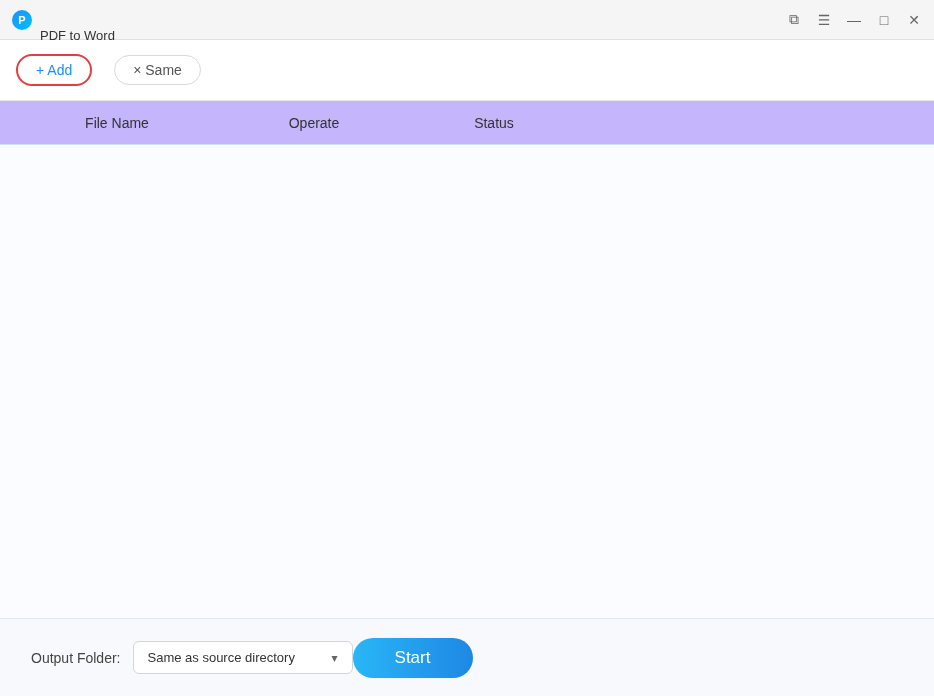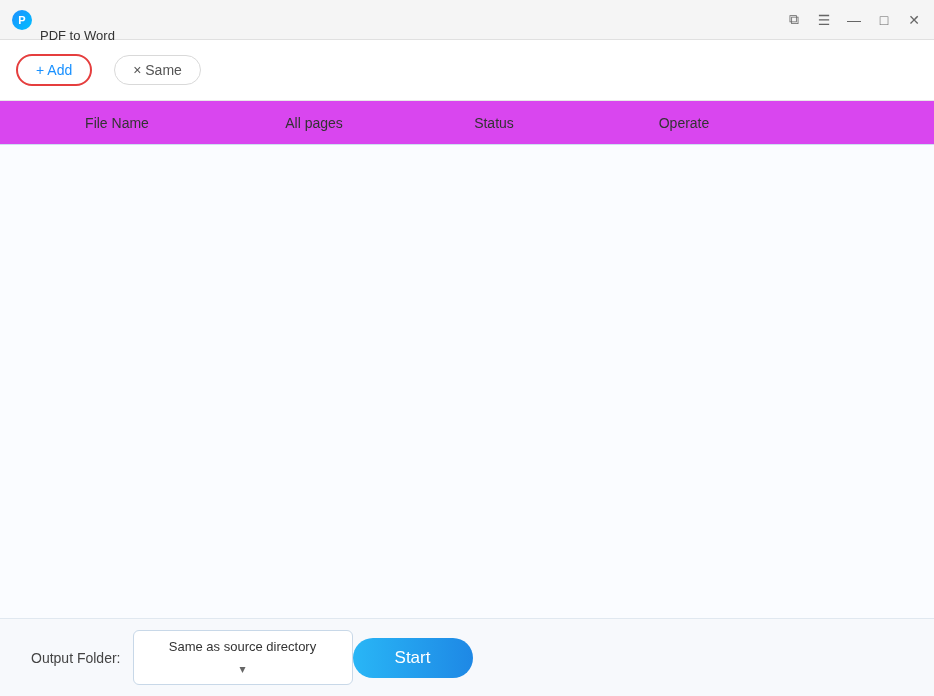--- a/index.html
+++ b/index.html
@@ -114,21 +114,21 @@
     .table-container {
       flex: 1;
       overflow: hidden;
       display: flex;
       flex-direction: column;
     }
 
     .table-header {
       display: grid;
       grid-template-columns: 1fr 160px 200px 180px 160px;
-      background: #d946ef;
+      background: #c4b5fd;
       border-bottom: 1px solid #cde0f0;
       min-height: 44px;
       align-items: center;
     }
 
     .table-header-cell {
       padding: 10px 16px;
       font-size: 14px;
       font-weight: 500;
       color: #333;
@@ -171,21 +171,20 @@
       display: flex;
       align-items: center;
       padding: 8px 14px;
       border: 1px solid #c8d8e8;
       border-radius: 6px;
       background: white;
       cursor: pointer;
       gap: 8px;
       min-width: 220px;
       justify-content: space-between;
-      flex-direction: column;
     }
 
     .folder-select-text {
       font-size: 13px;
       color: #333;
     }
 
     .chevron-down {
       color: #666;
       font-size: 12px;
@@ -222,23 +221,22 @@
 </div>
 
 <div class="toolbar">
   <button class="btn-add">+ Add</button>
   <button class="btn-clear">× Same</button>
 </div>
 
 <div class="table-container">
   <div class="table-header">
     <div class="table-header-cell">File Name</div>
-    <div class="table-header-cell">All pages</div>
+    <div class="table-header-cell">Operate</div>
     <div class="table-header-cell">Status</div>
-    <div class="table-header-cell">Operate</div>
   </div>
   <div class="table-body">
     
   </div>
 </div>
 
 <div class="bottom-bar">
   <div class="output-folder-section">
     <span class="output-label">Output Folder:</span>
     <div class="folder-select">

